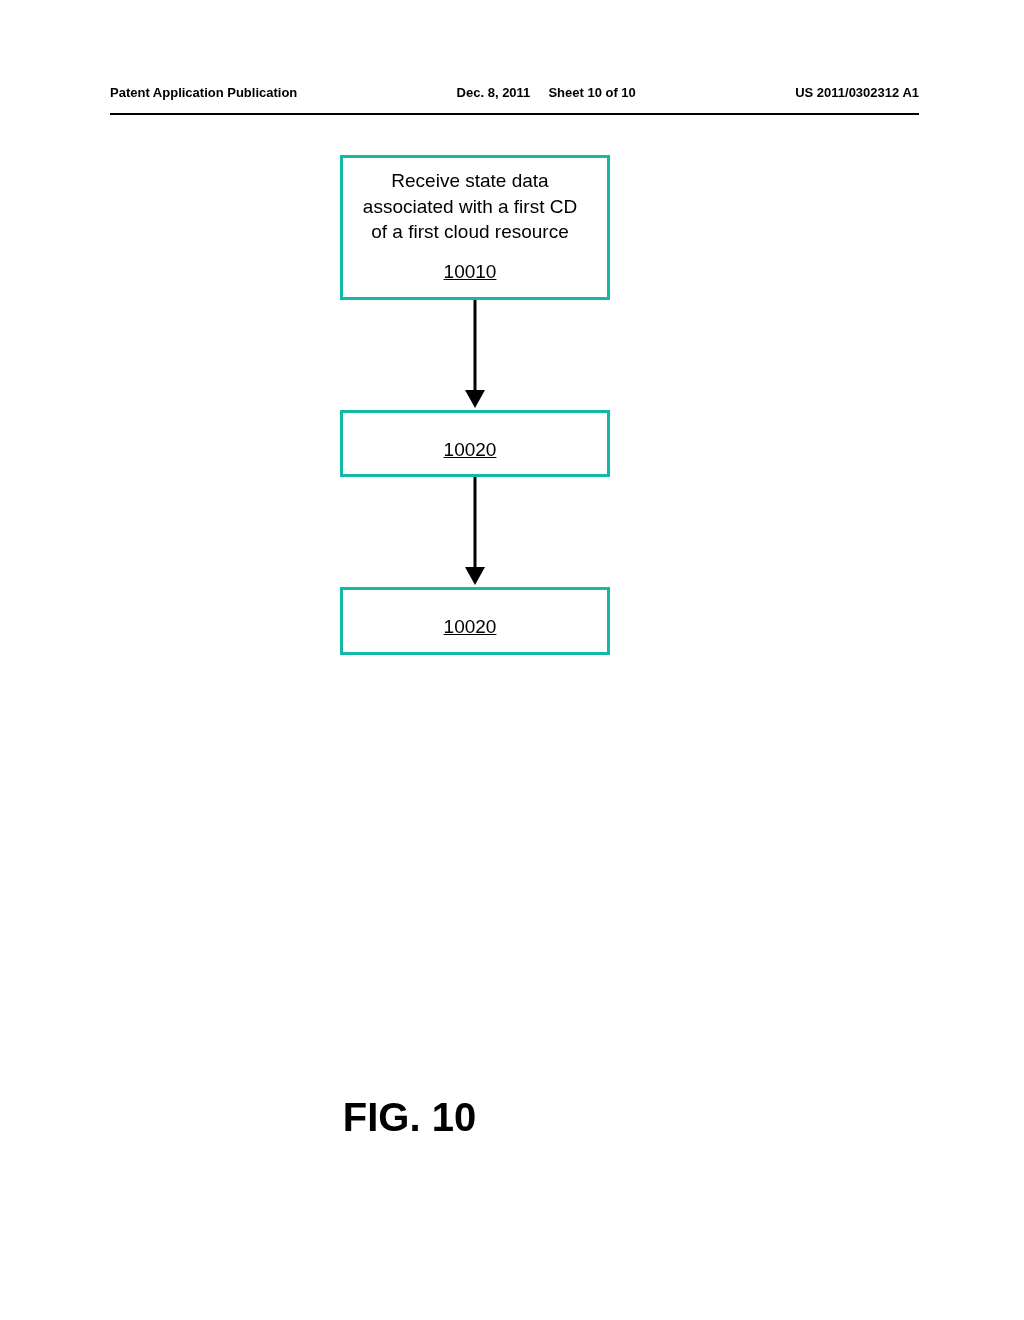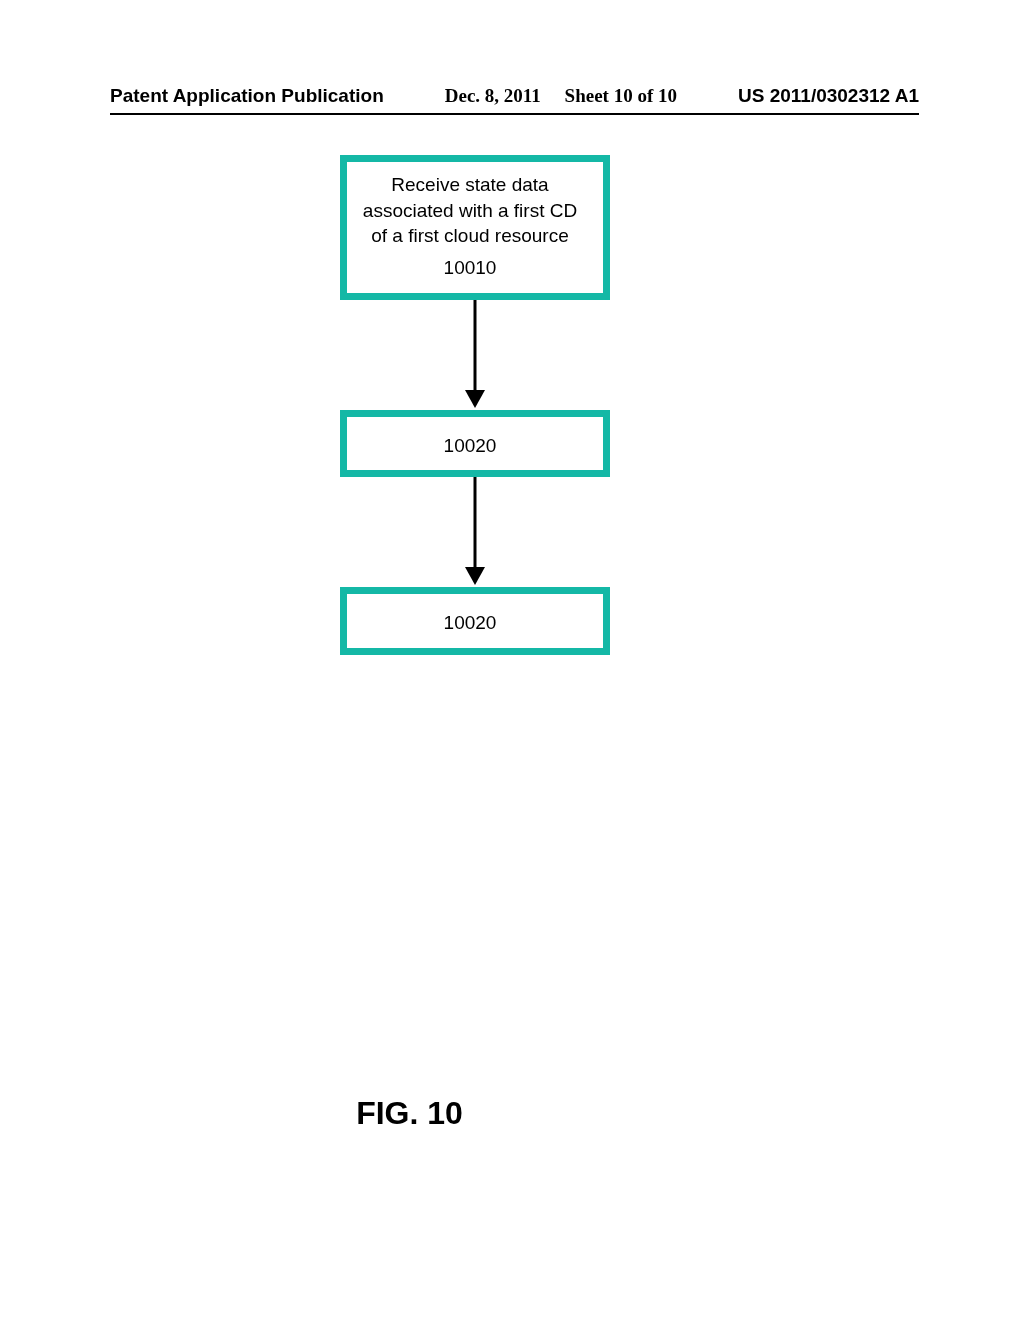--- a/index.html
+++ b/index.html
@@ -14,77 +14,77 @@
       height: 1320px;
       position: relative;
     }
     .header {
       position: absolute;
       top: 85px;
       left: 110px;
       right: 105px;
       display: flex;
       justify-content: space-between;
-      font-size: 19px;
+      font-size: 13px;
       font-weight: bold;
     }
     .header-left {
       text-align: left;
     }
     .header-center {
       text-align: center;
       flex: 1;
-      font-family: Liberation Serif, serif;
     }
     .header-right {
       text-align: right;
     }
     .header-rule {
       position: absolute;
       top: 113px;
       left: 110px;
       right: 105px;
       border-top: 2px solid #000;
     }
     .flowchart {
       position: absolute;
       top: 155px;
       left: 340px;
       width: 270px;
     }
     .flow-box {
-      border: 7px solid #14b8a6;
+      border: 3px solid #14b8a6;
       padding: 10px 22px 12px 12px;
       text-align: center;
       font-size: 19px;
       line-height: 1.35;
       background: #fff;
     }
     .ref-num {
+      text-decoration: underline;
       display: block;
-      margin-top: 6px;
+      margin-top: 14px;
     }
     .arrow-container {
       height: 110px;
       display: flex;
       justify-content: center;
       align-items: stretch;
       position: relative;
     }
     .arrow-container svg {
       width: 30px;
       height: 110px;
     }
     .fig-label {
       position: absolute;
       top: 1095px;
       left: 0;
       width: 819px;
       text-align: center;
-      font-size: 32px;
+      font-size: 40px;
       font-weight: bold;
     }
     .sheet-info-group {
       white-space: nowrap;
     }
   </style>
 </head>
 <body>
 
 <div class="header">

